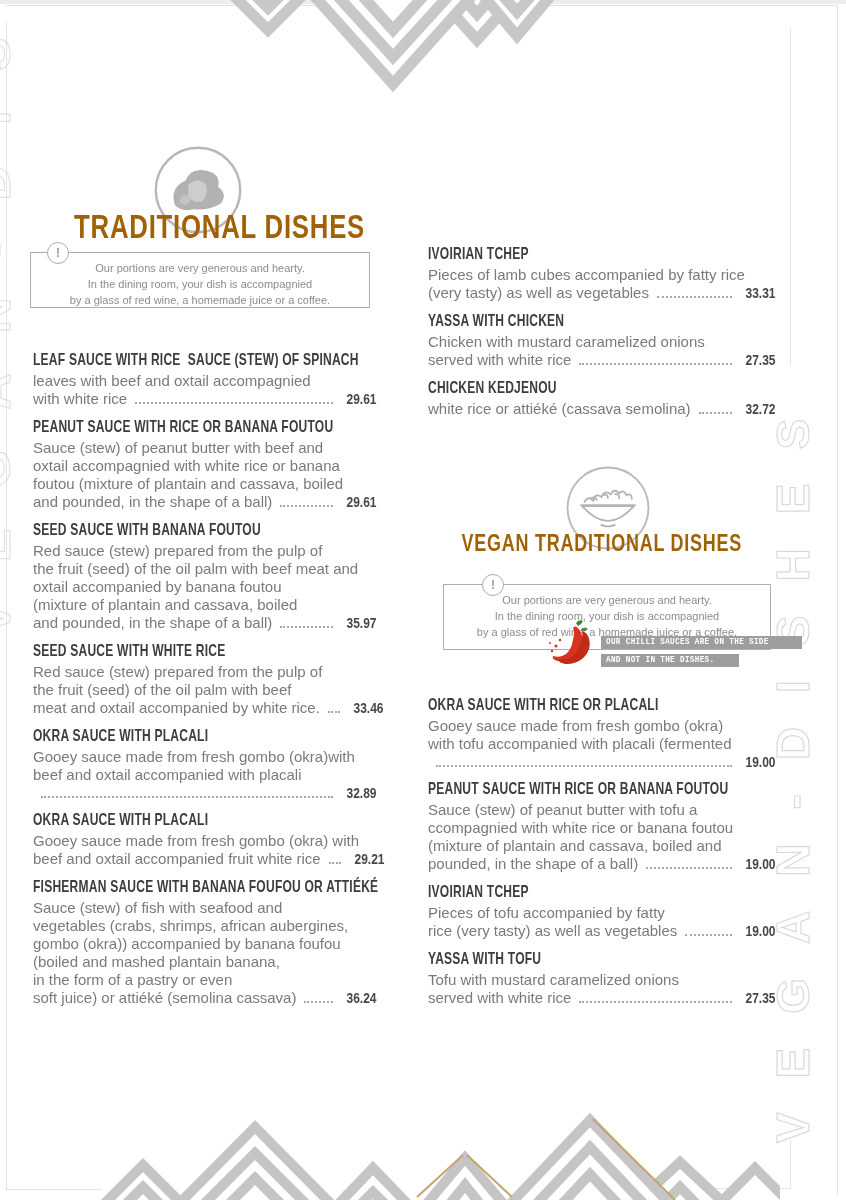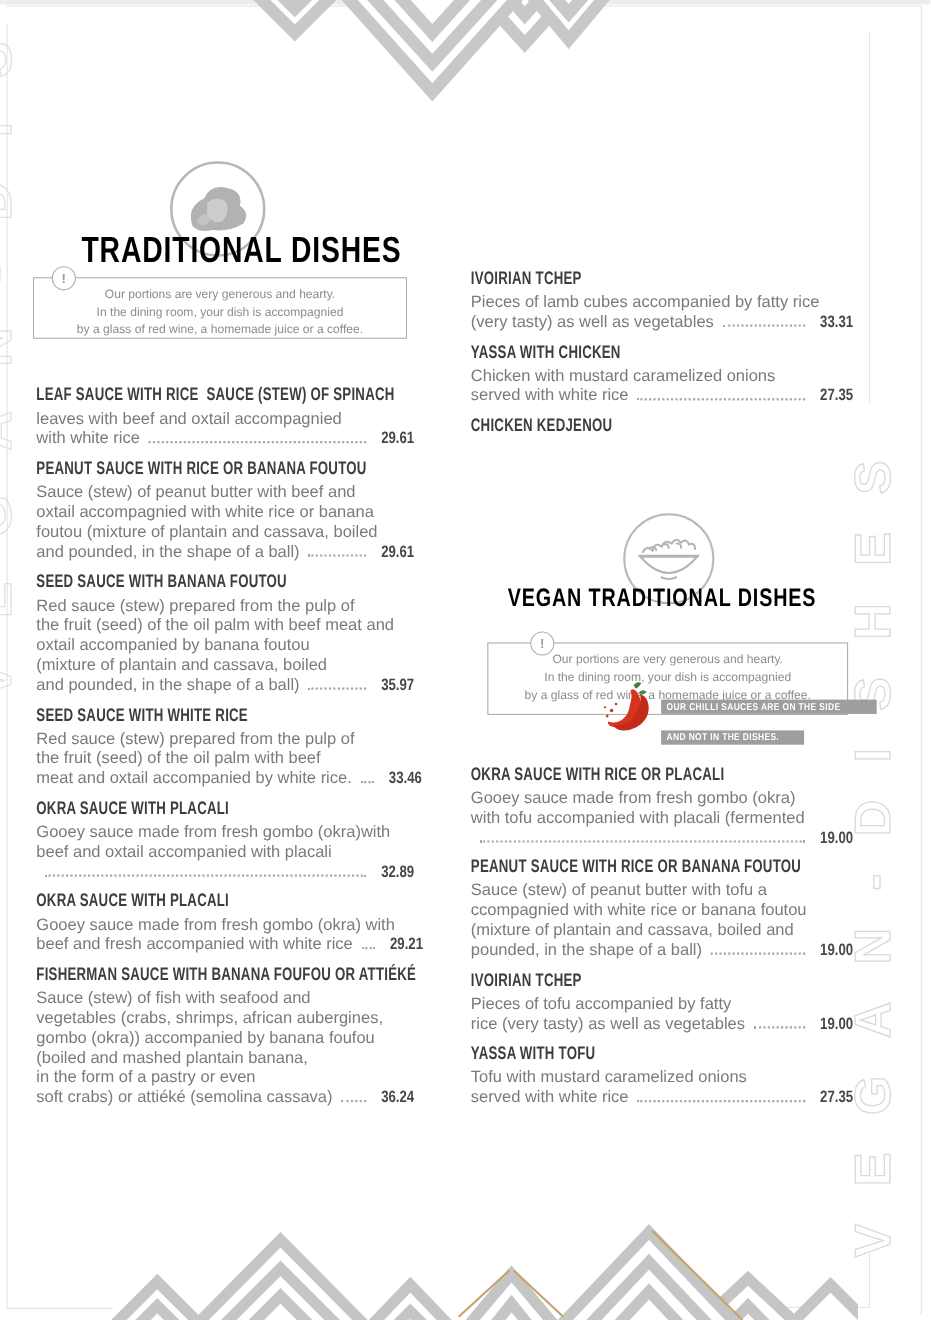--- a/index.html
+++ b/index.html
@@ -4,41 +4,41 @@
 <style>
   html,body{margin:0;padding:0;background:#fff;}
   .page{position:relative;width:846px;height:1200px;background:#ffffff;overflow:hidden;
         font-family:"Liberation Sans",sans-serif;}
   
   .frame-line{position:absolute;background:#e4e4e4;}
   .topstrip{position:absolute;left:0;top:0;width:846px;height:4px;background:#ededed;}
   
   .cond{display:inline-block;font-weight:700;color:#3d3d3d;white-space:nowrap;
         transform:scaleX(0.73);transform-origin:0 60%;letter-spacing:.3px;}
-  .section-title{position:absolute;text-align:center;color:#000000;font-weight:700;white-space:nowrap;}
+  .section-title{position:absolute;text-align:center;color:#a16207;font-weight:700;white-space:nowrap;}
   .section-title>span{display:inline-block;transform:scaleX(0.78);transform-origin:50% 50%;letter-spacing:1px;}
   
   .notebox{position:absolute;border:1px solid #aeaeae;box-sizing:border-box;
            color:#8c8c8c;font-size:11px;line-height:16px;text-align:center;}
   .notebox .ntext{white-space:pre-line;padding:7px 6px 6px;}
   .excl{position:absolute;top:-11px;width:20px;height:20px;border:1px solid #aeaeae;border-radius:50%;
         background:#fff;color:#9a9a9a;font-size:12px;font-weight:700;line-height:20px;text-align:center;}
   
   .col{position:absolute;}
   .item{margin-bottom:9px;}
   .item h3{margin:0 0 3px;font-size:16.5px;}
   .desc{color:#7a7a7a;font-size:15px;line-height:18px;white-space:pre-line;}
   .price-row{display:flex;align-items:baseline;}
   .price-row .lastline{white-space:nowrap;}
   .leader{flex:1;border-bottom:2px dotted #a8a8a8;margin:0 6px 3px 8px;min-width:12px;}
   .price{display:inline-block;font-weight:700;color:#474747;font-size:15px;
          transform:scaleX(0.8);transform-origin:100% 60%;}
   
-  .badgebar{background:#9e9e9e;color:#ffffff;height:13px;line-height:13px;padding:0 5px;margin-bottom:15px;
-            font-size:9px;font-weight:700;width:max-content;}
+  .badgebar{background:#9e9e9e;color:#ffffff;height:13px;line-height:13px;padding:0 5px;margin-bottom:5px;
+            font-size:9px;font-weight:700;width:max-content;font-family:Liberation Mono, monospace;}
   .badgebar>span{display:inline-block;transform:scaleX(0.85);transform-origin:0 50%;white-space:nowrap;letter-spacing:.4px;}
   
   .side-word{position:absolute;font-weight:700;color:transparent;
              -webkit-text-stroke:1.2px #dadada;text-stroke:1.2px #dadada;
              text-align:center;white-space:nowrap;}
   .side-right{left:408px;top:742px;width:760px;height:44px;font-size:46px;letter-spacing:34px;
               transform:rotate(-90deg);transform-origin:50% 50%;}
   .side-left{left:-46px;top:180px;width:900px;height:50px;font-size:50px;letter-spacing:40px;
              transform:rotate(-90deg) translateY(-415px);transform-origin:50% 50%;opacity:.8;}
   svg{display:block;}
@@ -145,35 +145,35 @@
         <div class="price-row">
           <span class="leader"></span>
           <span class="price">32.89</span>
         </div>
       </div>
 
       <div class="item">
         <h3 class="cond">OKRA SAUCE WITH PLACALI</h3>
         <div class="desc">Gooey sauce made from fresh gombo (okra) with</div>
         <div class="price-row">
-          <span class="desc lastline">beef and fresh accompanied with white rice</span>
+          <span class="desc lastline">beef and oxtail accompanied fruit white rice</span>
           <span class="leader"></span>
           <span class="price">29.21</span>
         </div>
       </div>
 
       <div class="item">
         <h3 class="cond">FISHERMAN SAUCE WITH BANANA FOUFOU OR ATTIÉKÉ</h3>
         <div class="desc">Sauce (stew) of fish with seafood and
 vegetables (crabs, shrimps, african aubergines,
 gombo (okra)) accompanied by banana foufou
 (boiled and mashed plantain banana,
 in the form of a pastry or even</div>
         <div class="price-row">
-          <span class="desc lastline">soft crabs) or attiéké (semolina cassava)</span>
+          <span class="desc lastline">soft juice) or attiéké (semolina cassava)</span>
           <span class="leader"></span>
           <span class="price">36.24</span>
         </div>
       </div>
     </div>
 
   <div class="col" style="left:428px;top:244px;width:348px;">
 
       <div class="item">
         <h3 class="cond">IVOIRIAN TCHEP</h3>
@@ -190,20 +190,25 @@
         <div class="desc">Chicken with mustard caramelized onions</div>
         <div class="price-row">
           <span class="desc lastline">served with white rice</span>
           <span class="leader"></span>
           <span class="price">27.35</span>
         </div>
       </div>
 
       <div class="item">
         <h3 class="cond">CHICKEN KEDJENOU</h3>
+        <div class="price-row">
+          <span class="desc lastline">white rice or attiéké (cassava semolina)</span>
+          <span class="leader"></span>
+          <span class="price">32.72</span>
+        </div>
       </div>
     </div>
 
   <svg width="92" height="92" viewBox="0 0 100 100" style="position:absolute;left:562px;top:462px;">
     <circle cx="50" cy="50" r="44" fill="none" stroke="#b9b9b9" stroke-width="2"></circle>
     <g fill="none" stroke="#b4b4b4" stroke-width="2">
       <path d="M22,48 Q50,80 78,48 Z" fill="#ffffff"></path>
       <path d="M20,47 L80,47"></path>
       <path d="M24,44 q4,-8 10,-2 q2,-9 9,-4 q3,-8 10,-3 q4,-7 9,-1 q5,-5 8,2 q6,-3 6,5"></path>
       <path d="M30,40 q6,-4 8,2 m6,-6 q6,-2 6,4 m7,-5 q6,-1 5,5"></path>

